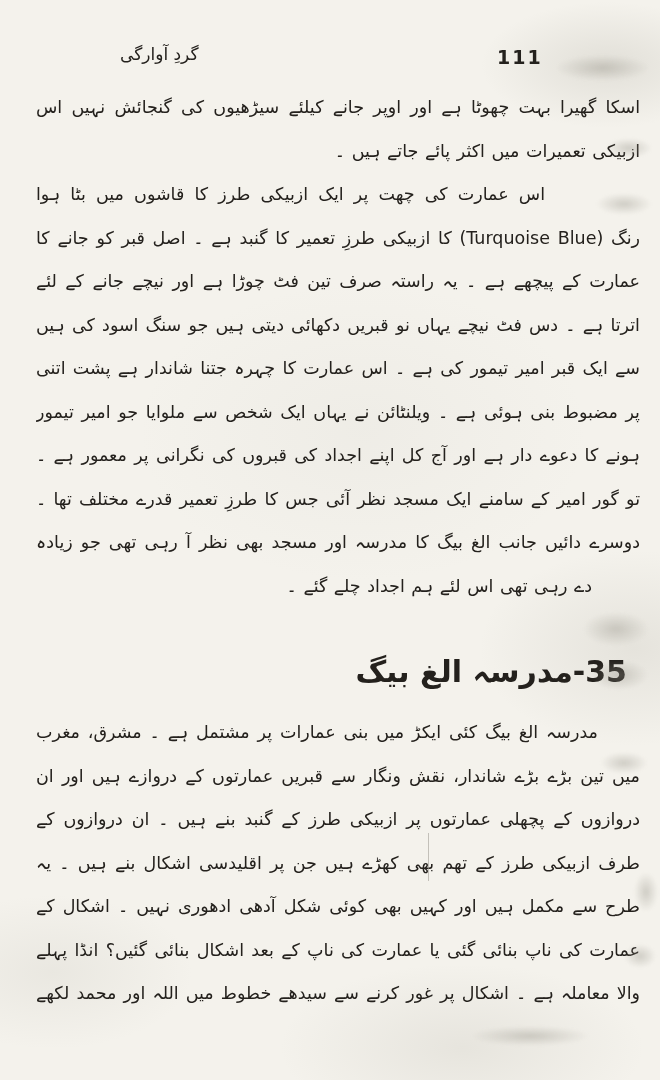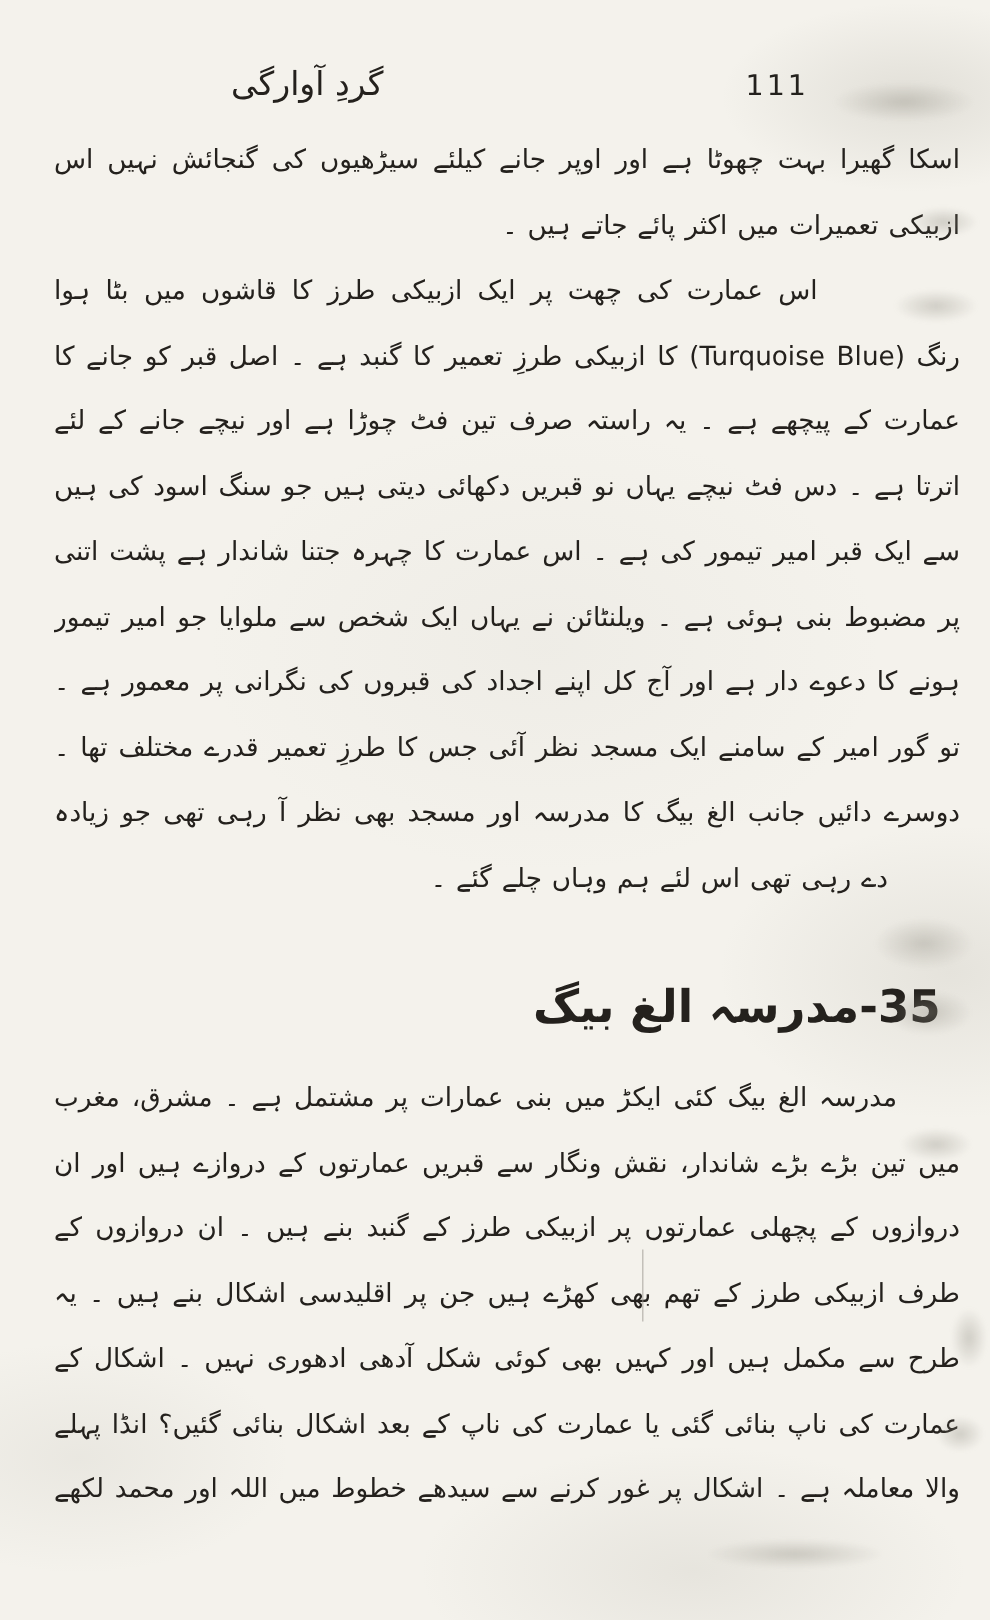--- a/index.html
+++ b/index.html
@@ -14,26 +14,26 @@
       radial-gradient(ellipse 180px 90px at 92% 6%, rgba(170,167,156,.25), transparent 70%),
       radial-gradient(ellipse 220px 140px at 96% 60%, rgba(170,167,156,.20), transparent 70%),
       radial-gradient(ellipse 260px 120px at 70% 97%, rgba(170,167,156,.18), transparent 70%),
       radial-gradient(ellipse 200px 110px at 8% 90%, rgba(170,167,156,.14), transparent 70%),
       radial-gradient(ellipse 300px 200px at 55% 40%, rgba(190,188,180,.10), transparent 75%),
       #f4f2ec;
     color:#24211d;
   }
   
   .running-title{
-    position:absolute;top:44px;left:154px;
-    font-size:22px;letter-spacing:.5px;direction:rtl;
+    position:absolute;top:44px;left:120px;
+    font-size:17px;letter-spacing:.5px;direction:rtl;
   }
   .page-number{
     position:absolute;top:46px;left:497px;
-    font-size:19px;font-weight:normal;letter-spacing:2px;direction:ltr;
+    font-size:19px;font-weight:bold;letter-spacing:2px;direction:ltr;
   }
   
   .para{position:absolute;right:20px;left:36px;direction:rtl;}
   .para.p1{top:86px;}
   .para.p2{top:173px;}
   .para.p3{top:711px;}
   .line{
     height:43.5px;line-height:43.5px;font-size:17.5px;
     text-align:justify;text-align-last:justify;
     white-space:normal;overflow:hidden;
@@ -76,21 +76,21 @@
   <div class="para p2">
     <div class="line indent-lg">اس عمارت کی چھت پر ایک ازبیکی طرز کا قاشوں میں بٹا ہوا ترکانی نیلے</div>
     <div class="line">رنگ (Turquoise Blue) کا ازبیکی طرزِ تعمیر کا گنبد ہے ۔ اصل قبر کو جانے کا راستہ اس</div>
     <div class="line">عمارت کے پیچھے ہے ۔ یہ راستہ صرف تین فٹ چوڑا ہے اور نیچے جانے کے لئے زینہ</div>
     <div class="line">اترتا ہے ۔ دس فٹ نیچے یہاں نو قبریں دکھائی دیتی ہیں جو سنگ اسود کی ہیں ۔ ان میں</div>
     <div class="line">سے ایک قبر امیر تیمور کی ہے ۔ اس عمارت کا چہرہ جتنا شاندار ہے پشت اتنی ہی سادہ ہے</div>
     <div class="line">پر مضبوط بنی ہوئی ہے ۔ ویلنٹائن نے یہاں ایک شخص سے ملوایا جو امیر تیمور کی نسل میں</div>
     <div class="line">ہونے کا دعوے دار ہے اور آج کل اپنے اجداد کی قبروں کی نگرانی پر معمور ہے ۔ باہر نکلے</div>
     <div class="line">تو گور امیر کے سامنے ایک مسجد نظر آئی جس کا طرزِ تعمیر قدرے مختلف تھا ۔ وقت کم تھا اور</div>
     <div class="line">دوسرے دائیں جانب الغ بیگ کا مدرسہ اور مسجد بھی نظر آ رہی تھی جو زیادہ شاندار دکھائی</div>
-    <div class="line short p2-end">دے رہی تھی اس لئے ہم وہاں چلے گئے ۔</div>
+    <div class="line short p2-end">دے رہی تھی اس لئے ہم اجداد چلے گئے ۔</div>
   </div>
 
   <h2 class="section-heading">35-مدرسہ الغ بیگ</h2>
 
   <div class="para p3">
     <div class="line indent-sm">مدرسہ الغ بیگ کئی ایکڑ میں بنی عمارات پر مشتمل ہے ۔ مشرق، مغرب اور شمال</div>
     <div class="line">میں تین بڑے بڑے شاندار، نقش ونگار سے قبریں عمارتوں کے دروازے ہیں اور ان</div>
     <div class="line">دروازوں کے پچھلی عمارتوں پر ازبیکی طرز کے گنبد بنے ہیں ۔ ان دروازوں کے دونوں</div>
     <div class="line">طرف ازبیکی طرز کے تھم بھی کھڑے ہیں جن پر اقلیدسی اشکال بنے ہیں ۔ یہ اشکال ہر</div>
     <div class="line">طرح سے مکمل ہیں اور کہیں بھی کوئی شکل آدھی ادھوری نہیں ۔ اشکال کے حساب سے اس</div>

